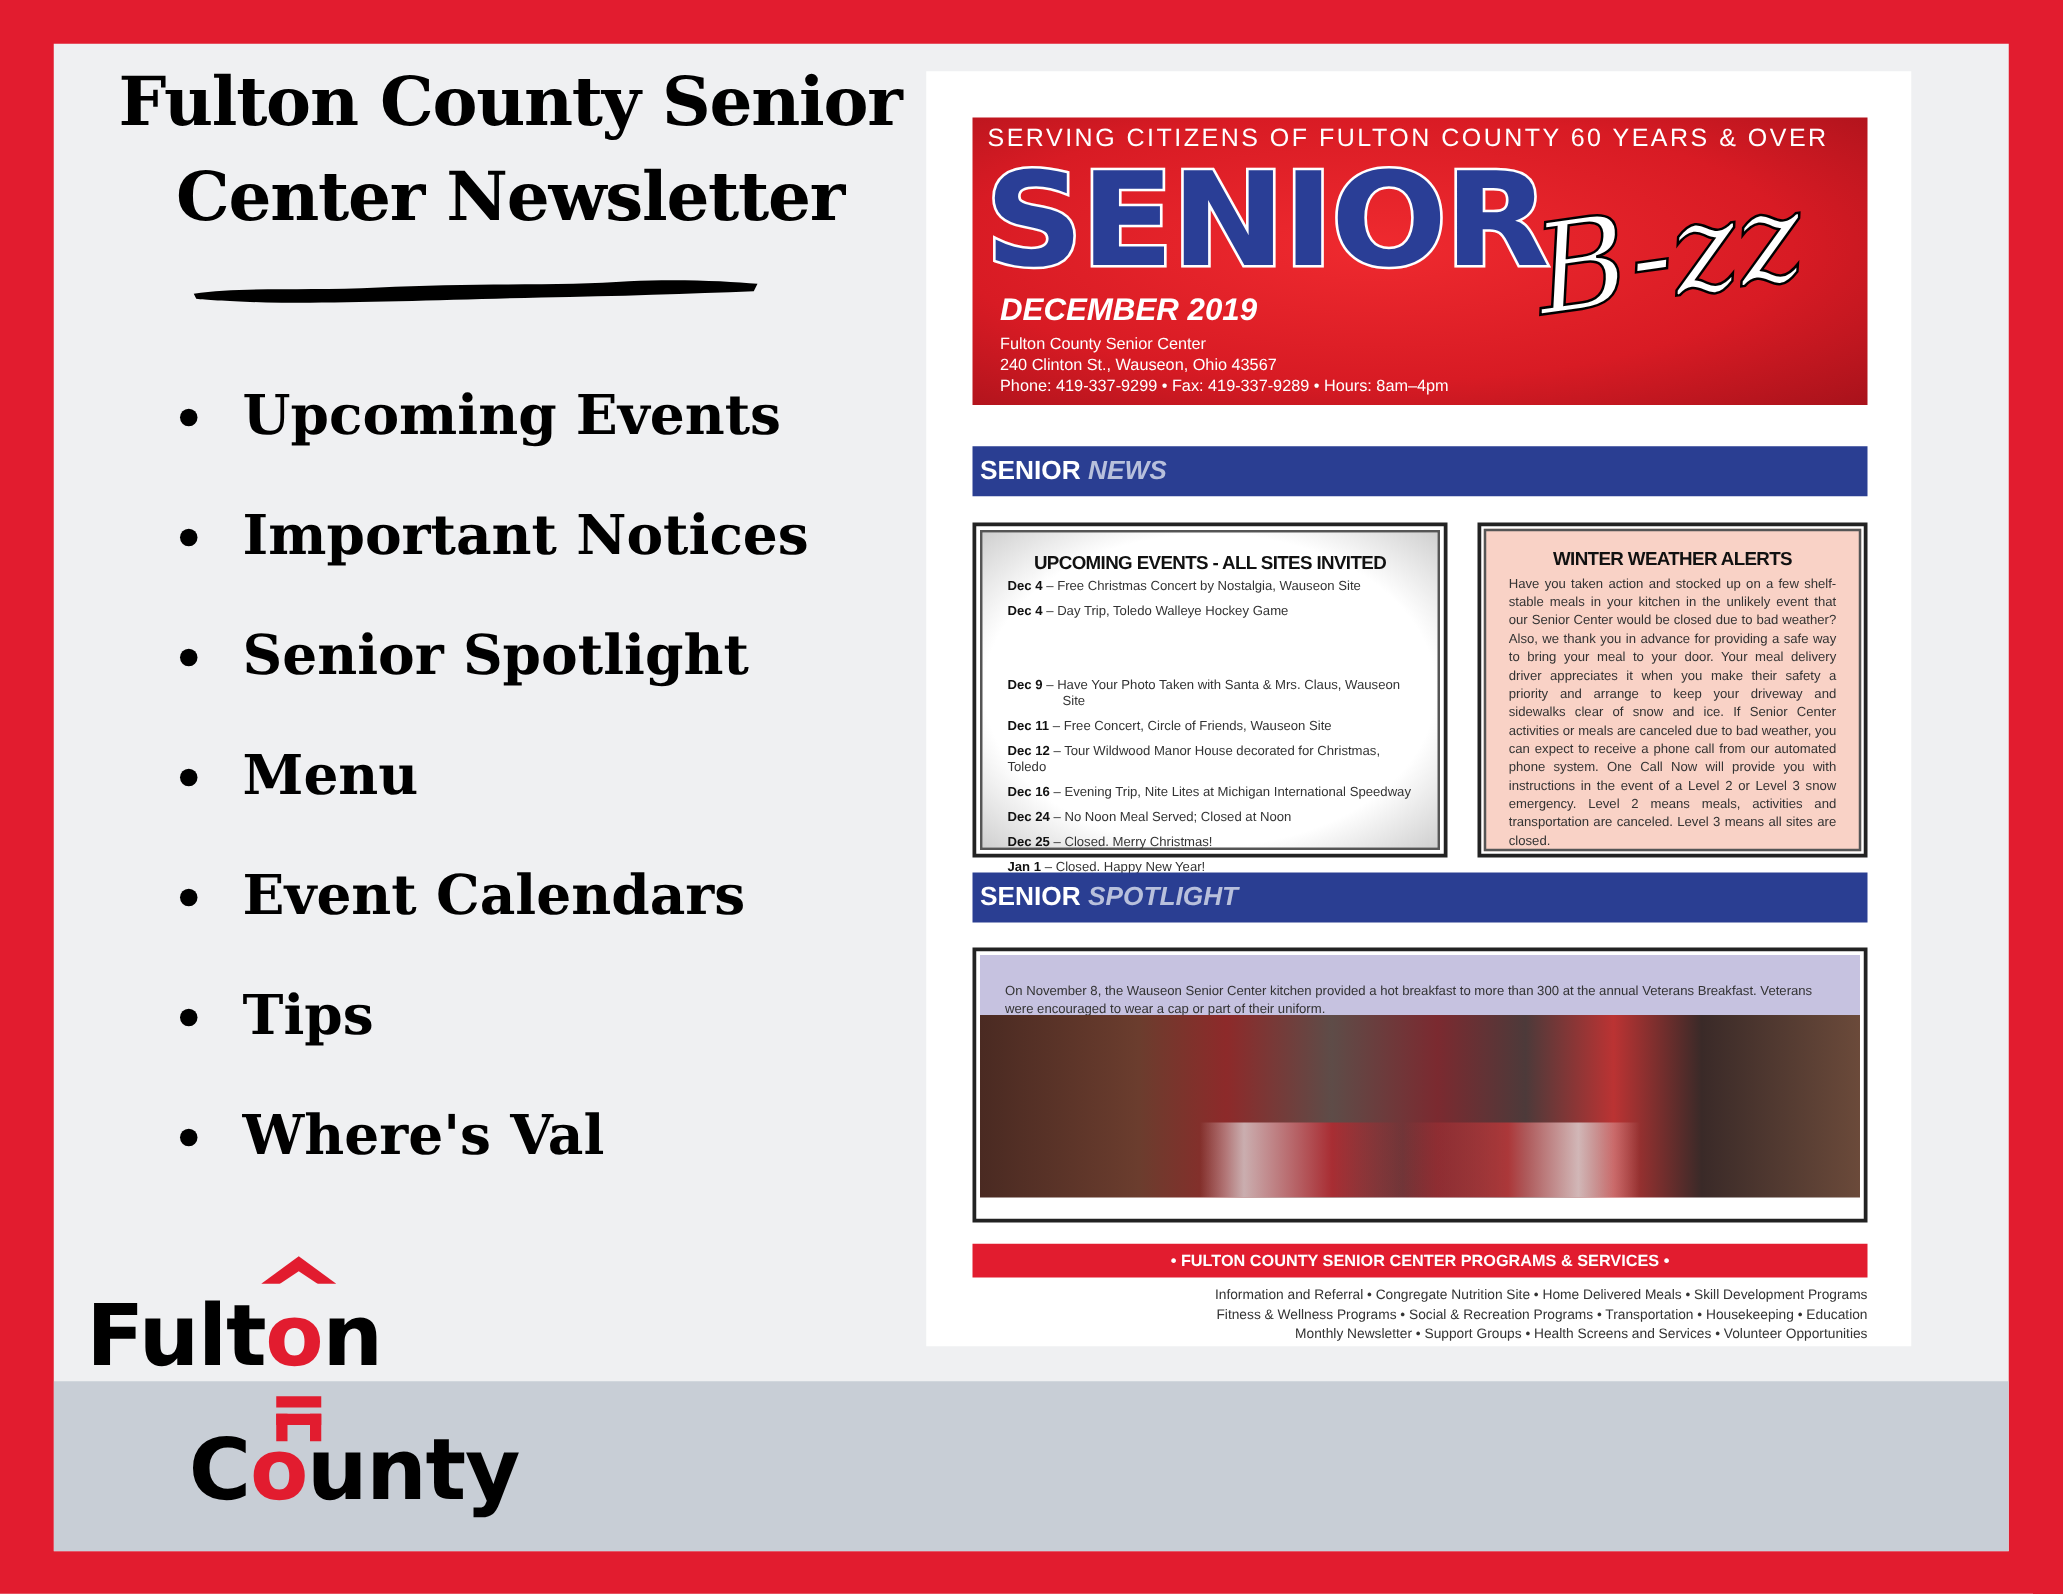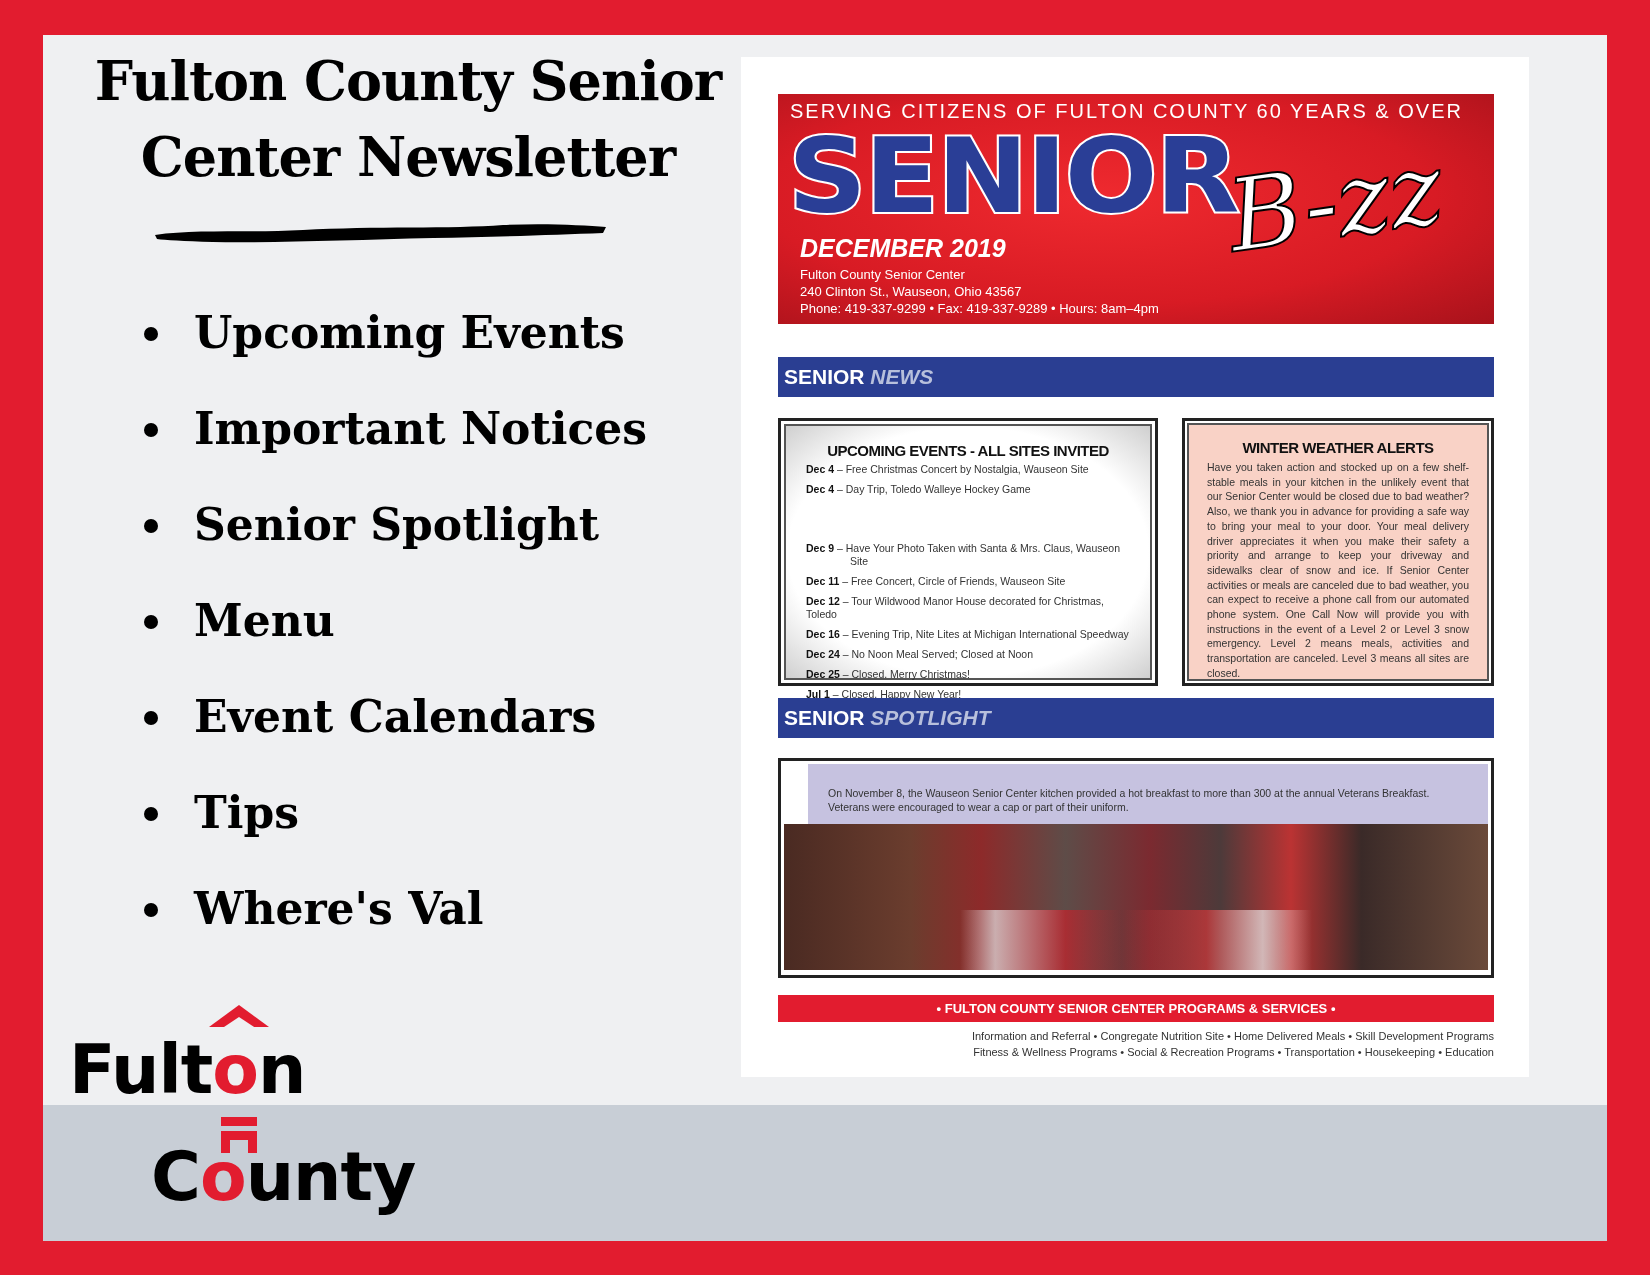--- a/index.html
+++ b/index.html
@@ -32,21 +32,21 @@
   .events-box { position:absolute; left:37px; top:361px; width:380px; height:268px; border:3px solid #222; box-sizing:border-box; padding:3px; }
   .events-inner { width:100%; height:100%; border:2px solid #555; box-sizing:border-box; background:radial-gradient(ellipse at center, #fff 70%, #cfcfcf 100%); padding:16px 20px; }
   .box-title { text-align:center; font-weight:bold; font-size:15px; color:#111; margin-bottom:4px; letter-spacing:-0.5px; }
   .ev { font-size:10.5px; color:#333; line-height:13px; margin-bottom:7px; }
   .ev b { color:#111; }
   .ev.indent { padding-left:44px; text-indent:-44px;margin-top:46px; }
   .winter-box { position:absolute; left:441px; top:361px; width:312px; height:268px; border:3px solid #222; box-sizing:border-box; padding:2px; }
   .winter-inner { width:100%; height:100%; border:2px solid #555; box-sizing:border-box; background:#f9d2c6; padding:14px 18px; }
   .winter-text { font-size:10.5px; line-height:14.7px; color:#333; text-align:justify; }
   .spot-box { position:absolute; left:37px; top:701px; width:716px; height:220px; border:3px solid #222; box-sizing:border-box; padding:3px; background:#fff; }
-  .spot-caption { background:#c6c2e0; height:60px; padding:22px 20px 0; box-sizing:border-box; font-size:10.5px; line-height:14px; color:#333;margin-left:24px; }
+  .spot-caption { background:#c6c2e0; height:48px; padding:22px 20px 0; box-sizing:border-box; font-size:10.5px; line-height:14px; color:#333; }
   .spot-photo { height:146px; background:linear-gradient(90deg,#4a2a22 0%,#6b3d2e 18%,#8d2a2a 28%,#5e4c48 40%,#7b2a30 52%,#4d3a3a 62%,#b33 72%,#3a2a28 82%,#6b4a3a 100%); position:relative; overflow:hidden; }
   .spot-photo .tables { position:absolute; left:0; bottom:0; width:100%; height:60px; background:linear-gradient(90deg, transparent 25%, #e8e4e6 30%, #c8202a 40%, transparent 48%, #d0383a 60%, #eee 68%, transparent 75%); opacity:.7; }
   .programs-bar { position:absolute; left:37px; top:938px; width:716px; height:27px; background:#e21c2f; color:#fff; text-align:center; font-weight:bold; font-size:13px; line-height:27px; }
   .programs { position:absolute; left:37px; top:972px; width:716px; text-align:right; font-size:11px; line-height:15.5px; color:#333; }
 </style>
 </head>
 <body>
 
 <div class="panel">
   <div class="panel-bottom"></div>
@@ -100,21 +100,21 @@
       <div class="events-inner">
         <div class="box-title">UPCOMING EVENTS - ALL SITES INVITED</div>
         <div class="ev"><b>Dec 4</b><span> – Free Christmas Concert by Nostalgia, Wauseon Site</span></div>
         <div class="ev"><b>Dec 4</b><span> – Day Trip, Toledo Walleye Hockey Game</span></div>
         <div class="ev indent"><b>Dec 9</b><span> –  Have Your Photo Taken with Santa &amp; Mrs. Claus, Wauseon Site</span></div>
         <div class="ev"><b>Dec 11</b><span> – Free Concert, Circle of Friends, Wauseon Site</span></div>
         <div class="ev"><b>Dec 12</b><span> – Tour Wildwood Manor House decorated for Christmas, Toledo</span></div>
         <div class="ev"><b>Dec 16</b><span> – Evening Trip, Nite Lites at Michigan International Speedway</span></div>
         <div class="ev"><b>Dec 24</b><span> – No Noon Meal Served; Closed at Noon</span></div>
         <div class="ev"><b>Dec 25</b><span> – Closed. Merry Christmas!</span></div>
-        <div class="ev"><b>Jul 1</b><span> – Closed. Happy New Year!</span></div>
+        <div class="ev"><b>Jan 1</b><span> – Closed. Happy New Year!</span></div>
       </div>
     </div>
 
     <div class="winter-box">
       <div class="winter-inner">
         <div class="box-title">WINTER WEATHER ALERTS</div>
         <div class="winter-text">Have you taken action and stocked up on a few shelf-stable meals in your kitchen in the unlikely event that our Senior Center would be closed due to bad weather? Also, we thank you in advance for providing a safe way to bring your meal to your door. Your meal delivery driver appreciates it when you make their safety a priority and arrange to keep your driveway and sidewalks clear of snow and ice. If Senior Center activities or meals are canceled due to bad weather, you can expect to receive a phone call from our automated phone system. One Call Now will provide you with instructions in the event of a Level 2 or Level 3 snow emergency. Level 2 means meals, activities and transportation are canceled. Level 3 means all sites are closed.</div>
       </div>
     </div>
 
@@ -126,15 +126,16 @@
       <div class="spot-caption">On November 8, the Wauseon Senior Center kitchen provided a hot breakfast to more than 300 at the annual Veterans Breakfast. Veterans were encouraged to wear a cap or part of their uniform.</div>
       <div class="spot-photo" title="Veterans Breakfast photo">
         <div class="tables"></div>
       </div>
     </div>
 
     <div class="programs-bar">• FULTON COUNTY SENIOR CENTER PROGRAMS &amp; SERVICES •</div>
     <div class="programs">
       <div>Information and Referral  •  Congregate Nutrition Site  •  Home Delivered Meals  •  Skill Development Programs</div>
       <div>Fitness &amp; Wellness Programs  •  Social &amp; Recreation Programs  •  Transportation  •  Housekeeping  •  Education</div>
+      <div>Monthly Newsletter  •  Support Groups  •  Health Screens and Services  •  Volunteer Opportunities</div>
     </div>
   </div>
 </div>
 
 </body></html>

